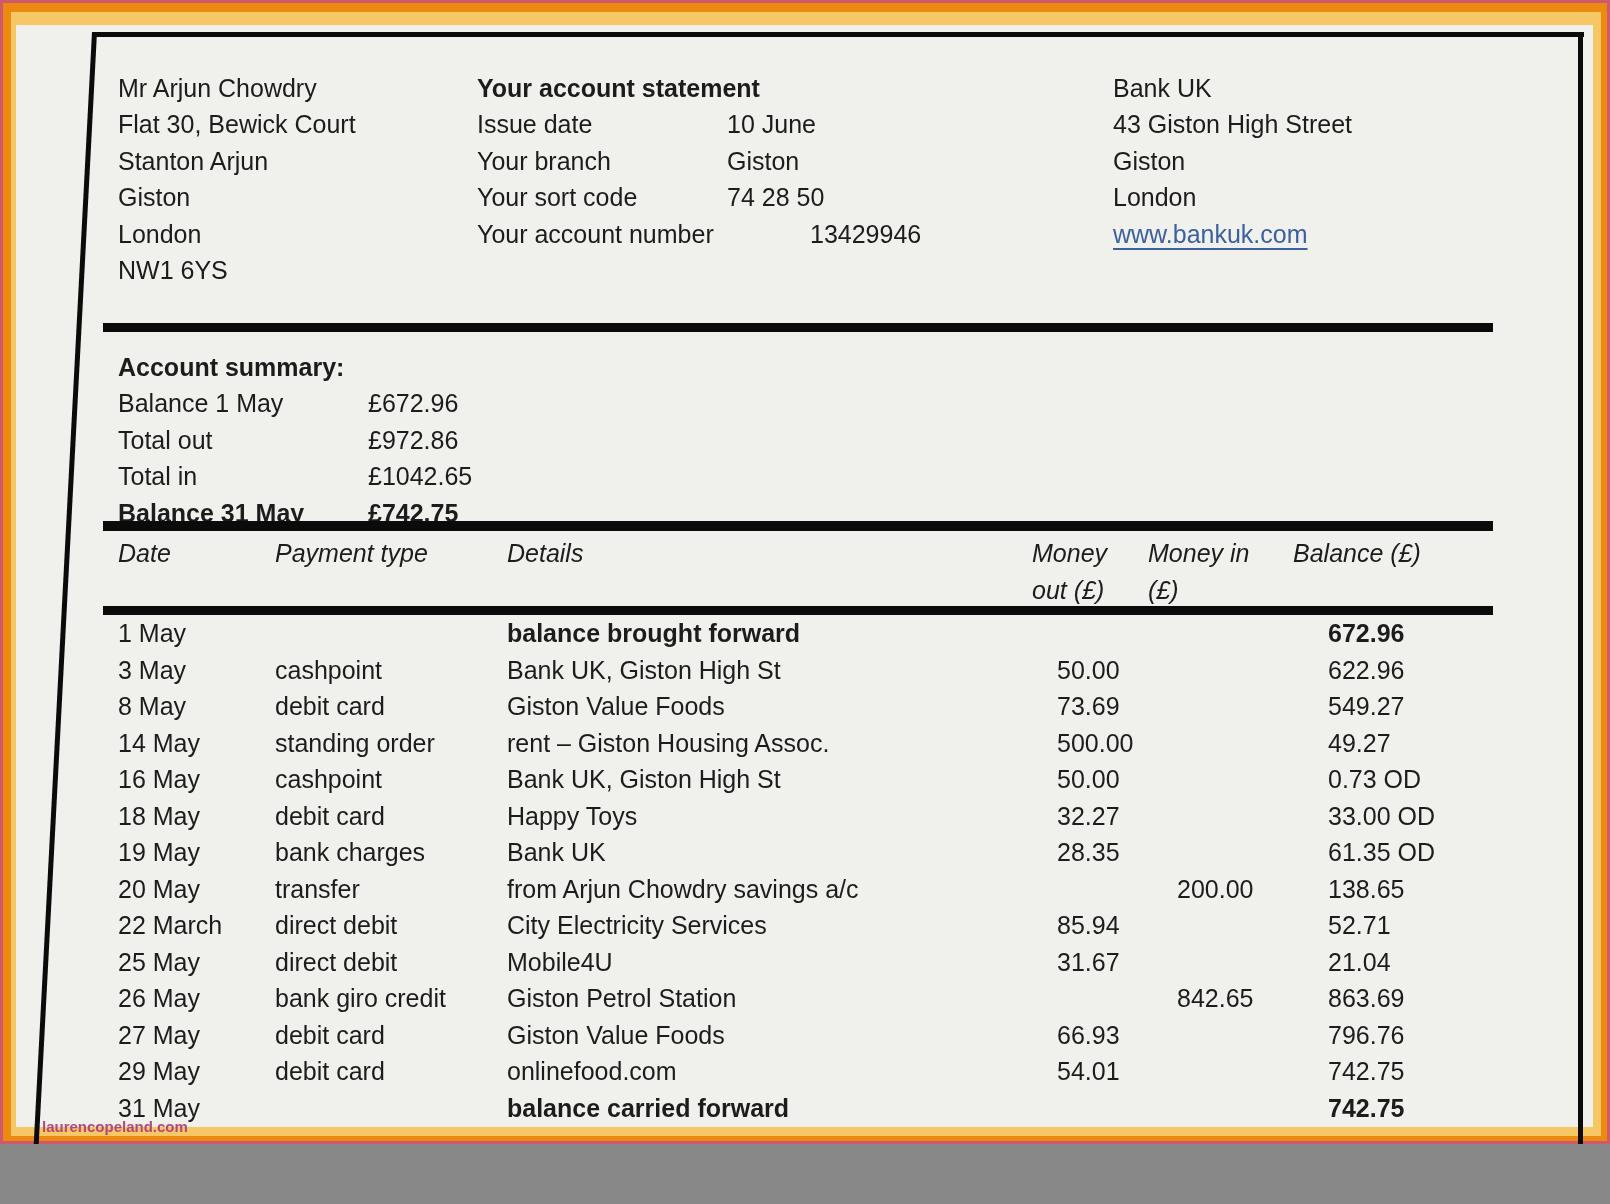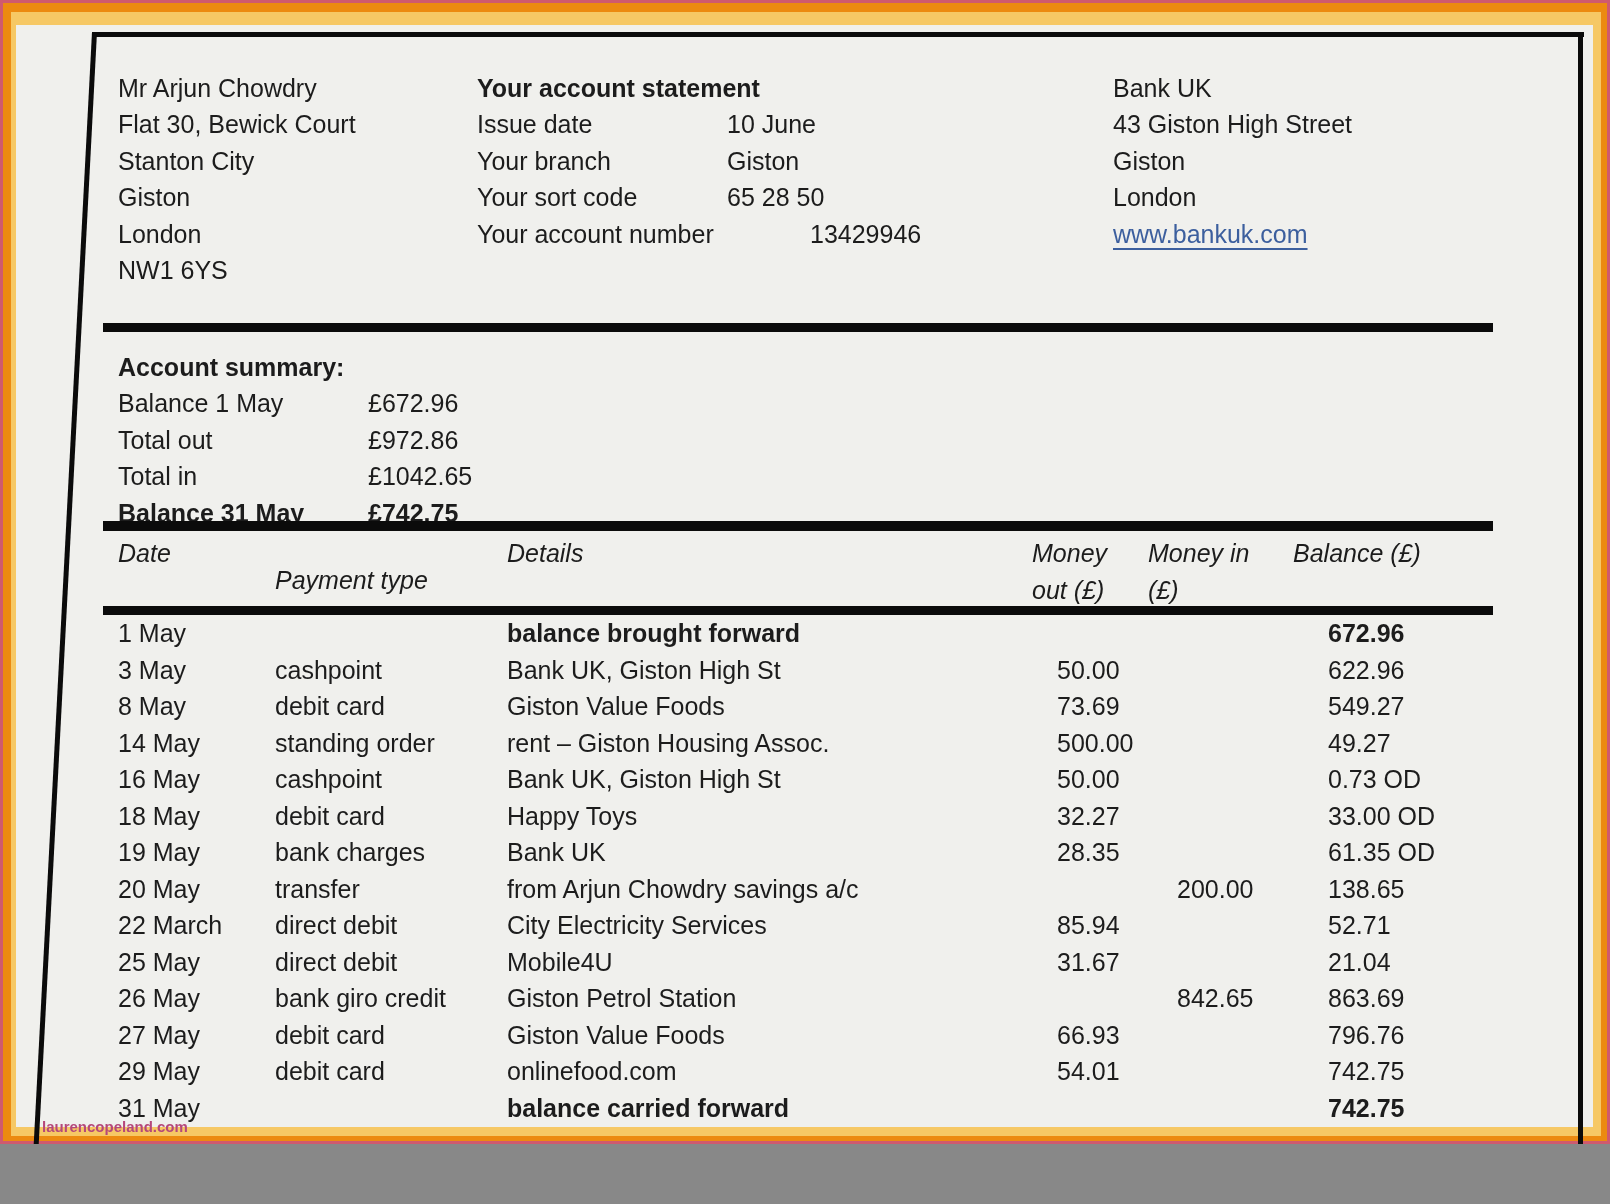--- a/index.html
+++ b/index.html
@@ -42,21 +42,21 @@
   .summary{left:118px;top:349px;}
   .sum-title{font-weight:bold;}
   .sum-row{position:relative;height:36.4px;}
   .sum-value{position:absolute;left:250px;top:0;}
   .sum-row:last-child{font-weight:bold;}
 
   
   .thead{position:absolute;top:535px;left:0;width:1610px;font-style:italic;line-height:36.5px;}
   .thead span{position:absolute;top:0;}
   .h0{left:118px;}
-  .h1{left:275px;margin-top:27px;}
+  .h1{left:275px;}
   .h2{left:507px;}
   .h3{left:1032px;width:112px;white-space:normal;}
   .h4{left:1148px;width:122px;white-space:normal;}
   .h5{left:1293px;width:170px;}
   .tbody{position:absolute;top:615px;left:0;width:1610px;}
   .trow{position:relative;height:36.5px;line-height:36.5px;white-space:nowrap;}
   .trow span{position:absolute;top:0;}
   .c-date{left:118px;}
   .c-type{left:275px;}
   .c-details{left:507px;}
@@ -76,32 +76,32 @@
   <div class="paper"></div>
 
   <div class="bline b-top"></div>
   <div class="bline b-right"></div>
   <div class="bline b-bottom"></div>
   <div class="bline b-left"></div>
 
   <div class="blk customer" id="customer-block">
       <div class="addr-line">Mr Arjun Chowdry</div>
       <div class="addr-line">Flat 30, Bewick Court</div>
-      <div class="addr-line">Stanton City</div>
+      <div class="addr-line">Stanton Arjun</div>
       <div class="addr-line">Giston</div>
       <div class="addr-line">London</div>
       <div class="addr-line">NW1 6YS</div>
     </div>
 
   <div class="blk statement">
     <div class="stmt-title">Your account statement</div>
     <div id="statement-rows">
         <div class="stmt-row"><span class="stmt-label">Issue date</span><span class="stmt-value">10 June</span></div>
         <div class="stmt-row"><span class="stmt-label">Your branch</span><span class="stmt-value">Giston</span></div>
-        <div class="stmt-row"><span class="stmt-label">Your sort code</span><span class="stmt-value">65 28 50</span></div>
+        <div class="stmt-row"><span class="stmt-label">Your sort code</span><span class="stmt-value">74 28 50</span></div>
         <div class="stmt-row"><span class="stmt-label">Your account number</span><span class="stmt-value">13429946</span></div>
       </div>
   </div>
 
   <div class="blk bank">
     <div id="bank-lines">
         <div class="addr-line">Bank UK</div>
         <div class="addr-line">43 Giston High Street</div>
         <div class="addr-line">Giston</div>
         <div class="addr-line">London</div>

